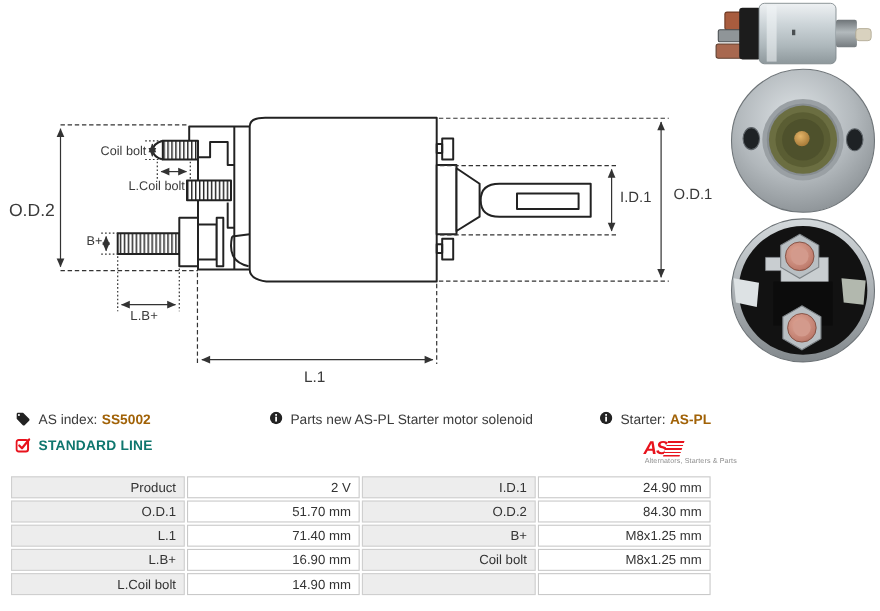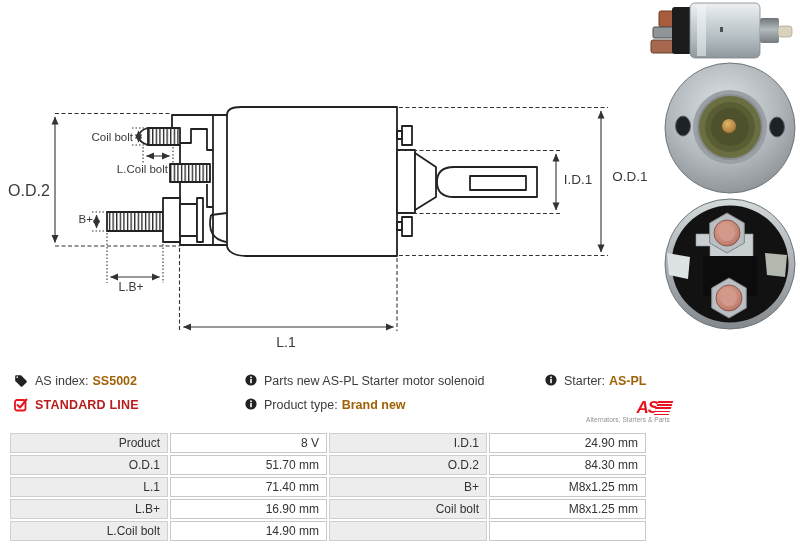--- a/index.html
+++ b/index.html
@@ -9,23 +9,23 @@
   .diagram{position:absolute;left:0;top:0}
   .photo{position:absolute}
 
   
   .infobar{position:absolute;left:0;top:374px;width:800px;height:57px;font-size:12.5px;color:#3c3c3c}
   .col{position:absolute;top:0}
   .col1{left:14px}.col2{left:245px}.col3{left:545px}
   .irow{display:flex;align-items:flex-start;height:24px;white-space:nowrap}
   .irow .ic{display:inline-flex;margin-right:7px;flex:none}
   .irow b{font-weight:bold;color:#a16207;margin-left:4px}
-  .redrow{color:#b91c1c;font-weight:bold;letter-spacing:.2px}
+  .redrow{color:#0f766e;font-weight:bold;letter-spacing:.2px}
   .logo-wrap{margin-left:40px;width:86px;text-align:center}
-  .logo-line{display:flex;align-items:flex-end;justify-content:flex-end;height:17px}
+  .logo-line{display:flex;align-items:flex-end;justify-content:flex-start;height:17px}
   .logo-as{color:#e8131d;font-weight:bold;font-style:italic;font-size:17px;line-height:15px;letter-spacing:-1px}
   .logo-stripes{width:15px;height:14px;margin-left:-2px;transform:skewX(-18deg);
     background:repeating-linear-gradient(180deg,#e8131d 0 1.6px,#fff 1.6px 3.2px)}
   .logo-caption{font-size:6.5px;color:#8f8f8f;margin-top:1px;letter-spacing:.1px}
 
   
   .spec{position:absolute;left:8px;top:431px;border-collapse:separate;border-spacing:2px}
   .spec td{height:18px;font-size:12px;color:#333;text-align:right;padding:0 7px;line-height:18px}
   .spec td.lab{background:#ededed;border:1px solid #cfcfcf;width:158px}
   .spec td.val{background:#ffffff;border:1px solid #c9c9c9;width:157px}
@@ -223,31 +223,20 @@
       <div class="irow">
         <span class="ic">
           <svg width="12" height="12" viewBox="0 0 12 12">
               <circle cx="6" cy="6" r="5.6" fill="#222"></circle>
               <rect x="5.2" y="2.4" width="1.6" height="1.6" fill="#fff"></rect>
               <rect x="5.2" y="4.8" width="1.6" height="4.4" fill="#fff"></rect>
             </svg>
         </span>
         <span>Parts new AS-PL Starter motor solenoid</span>
       </div>
-      <div class="irow">
-        <span class="ic">
-          <svg width="12" height="12" viewBox="0 0 12 12">
-              <circle cx="6" cy="6" r="5.6" fill="#222"></circle>
-              <rect x="5.2" y="2.4" width="1.6" height="1.6" fill="#fff"></rect>
-              <rect x="5.2" y="4.8" width="1.6" height="4.4" fill="#fff"></rect>
-            </svg>
-        </span>
-        <span>Product type:</span>
-        <b>Brand new</b>
-      </div>
     </div>
 
     <div class="col col3">
       <div class="irow">
         <span class="ic">
           <svg width="12" height="12" viewBox="0 0 12 12">
               <circle cx="6" cy="6" r="5.6" fill="#222"></circle>
               <rect x="5.2" y="2.4" width="1.6" height="1.6" fill="#fff"></rect>
               <rect x="5.2" y="4.8" width="1.6" height="4.4" fill="#fff"></rect>
             </svg>
@@ -262,21 +251,21 @@
         </div>
         <div class="logo-caption">Alternators, Starters &amp; Parts</div>
       </div>
     </div>
   </div>
 
   <table class="spec">
     <tbody>
       <tr>
         <td class="lab">Product</td>
-        <td class="val">8 V</td>
+        <td class="val">2 V</td>
         <td class="lab">I.D.1</td>
         <td class="val">24.90 mm</td>
       </tr>
       <tr>
         <td class="lab">O.D.1</td>
         <td class="val">51.70 mm</td>
         <td class="lab">O.D.2</td>
         <td class="val">84.30 mm</td>
       </tr>
       <tr>

